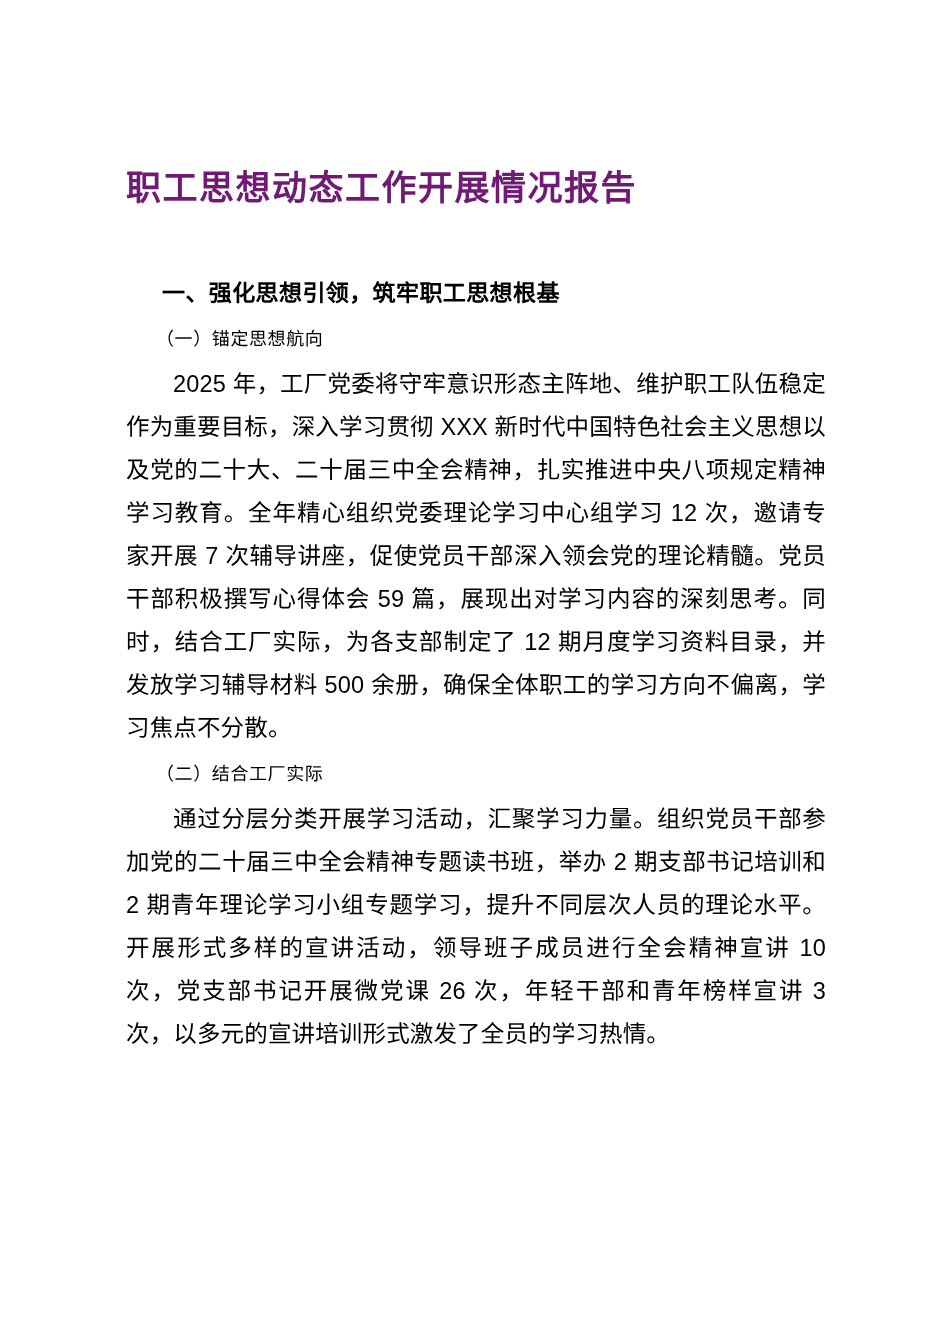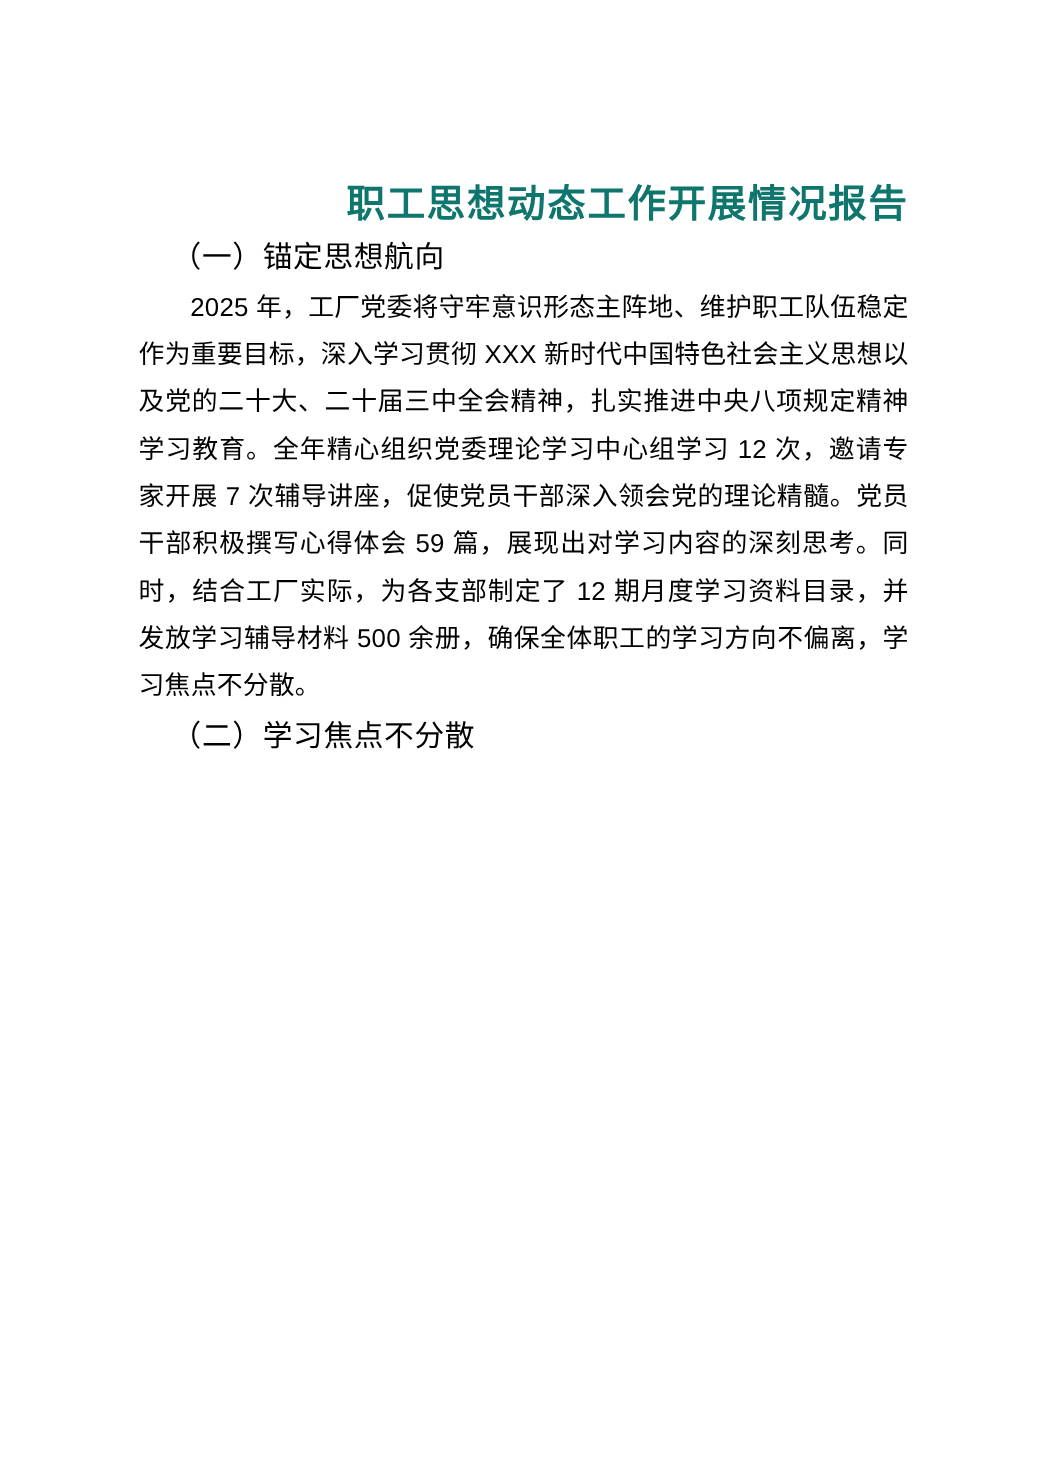--- a/index.html
+++ b/index.html
@@ -29,27 +29,27 @@
     position: absolute;
     left: 126px;
     top: 0;
     width: 700px;
   }
 
   
   .doc-title {
     margin: 0;
     padding: 0;
-    font-family: Liberation Mono, monospace;
+    font-family: Liberation Sans, sans-serif;
     font-weight: bold;
     font-size: 35px;
     line-height: 44px;
-    text-align: right;
+    text-align: left;
     letter-spacing: 1.5px;
-    color: #0f766e;
+    color: #701a75;
     padding-top: 166px;
     white-space: nowrap;
   }
 
   
   .h1-section {
     margin: 0;
     padding: 0;
     font-family: "Liberation Sans", "DejaVu Sans", sans-serif;
     font-weight: bold;
@@ -59,21 +59,21 @@
     color: #000000;
     text-indent: 36px;
     margin-top: 62px;
   }
 
   
   .h2-section {
     margin: 0;
     padding: 0;
     font-family: Liberation Serif, serif;
-    font-size: 27px;
+    font-size: 18px;
     line-height: 43px;
     letter-spacing: 0.6px;
     color: #000000;
     text-indent: 30px;
     margin-top: 3px;
   }
 
   
   .body-par {
     margin: 0;
@@ -91,23 +91,25 @@
   }
 </style>
 </head>
 <body>
 
 <div class="page">
   <div class="content">
 
     <h1 class="doc-title">职工思想动态工作开展情况报告</h1>
 
+    <p class="h1-section">一、强化思想引领，筑牢职工思想根基</p>
 
     <p class="h2-section">（一）锚定思想航向</p>
 
     <p class="body-par">2025 年，工厂党委将守牢意识形态主阵地、维护职工队伍稳定作为重要目标，深入学习贯彻 XXX 新时代中国特色社会主义思想以及党的二十大、二十届三中全会精神，扎实推进中央八项规定精神学习教育。全年精心组织党委理论学习中心组学习 12 次，邀请专家开展 7 次辅导讲座，促使党员干部深入领会党的理论精髓。党员干部积极撰写心得体会 59 篇，展现出对学习内容的深刻思考。同时，结合工厂实际，为各支部制定了 12 期月度学习资料目录，并发放学习辅导材料 500 余册，确保全体职工的学习方向不偏离，学习焦点不分散。</p>
 
-    <p class="h2-section">（二）学习焦点不分散</p>
+    <p class="h2-section">（二）结合工厂实际</p>
 
+    <p class="body-par">通过分层分类开展学习活动，汇聚学习力量。组织党员干部参加党的二十届三中全会精神专题读书班，举办 2 期支部书记培训和 2 期青年理论学习小组专题学习，提升不同层次人员的理论水平。开展形式多样的宣讲活动，领导班子成员进行全会精神宣讲 10 次，党支部书记开展微党课 26 次，年轻干部和青年榜样宣讲 3 次，以多元的宣讲培训形式激发了全员的学习热情。</p>
 
 
   </div>
 </div>
 
 </body></html>

